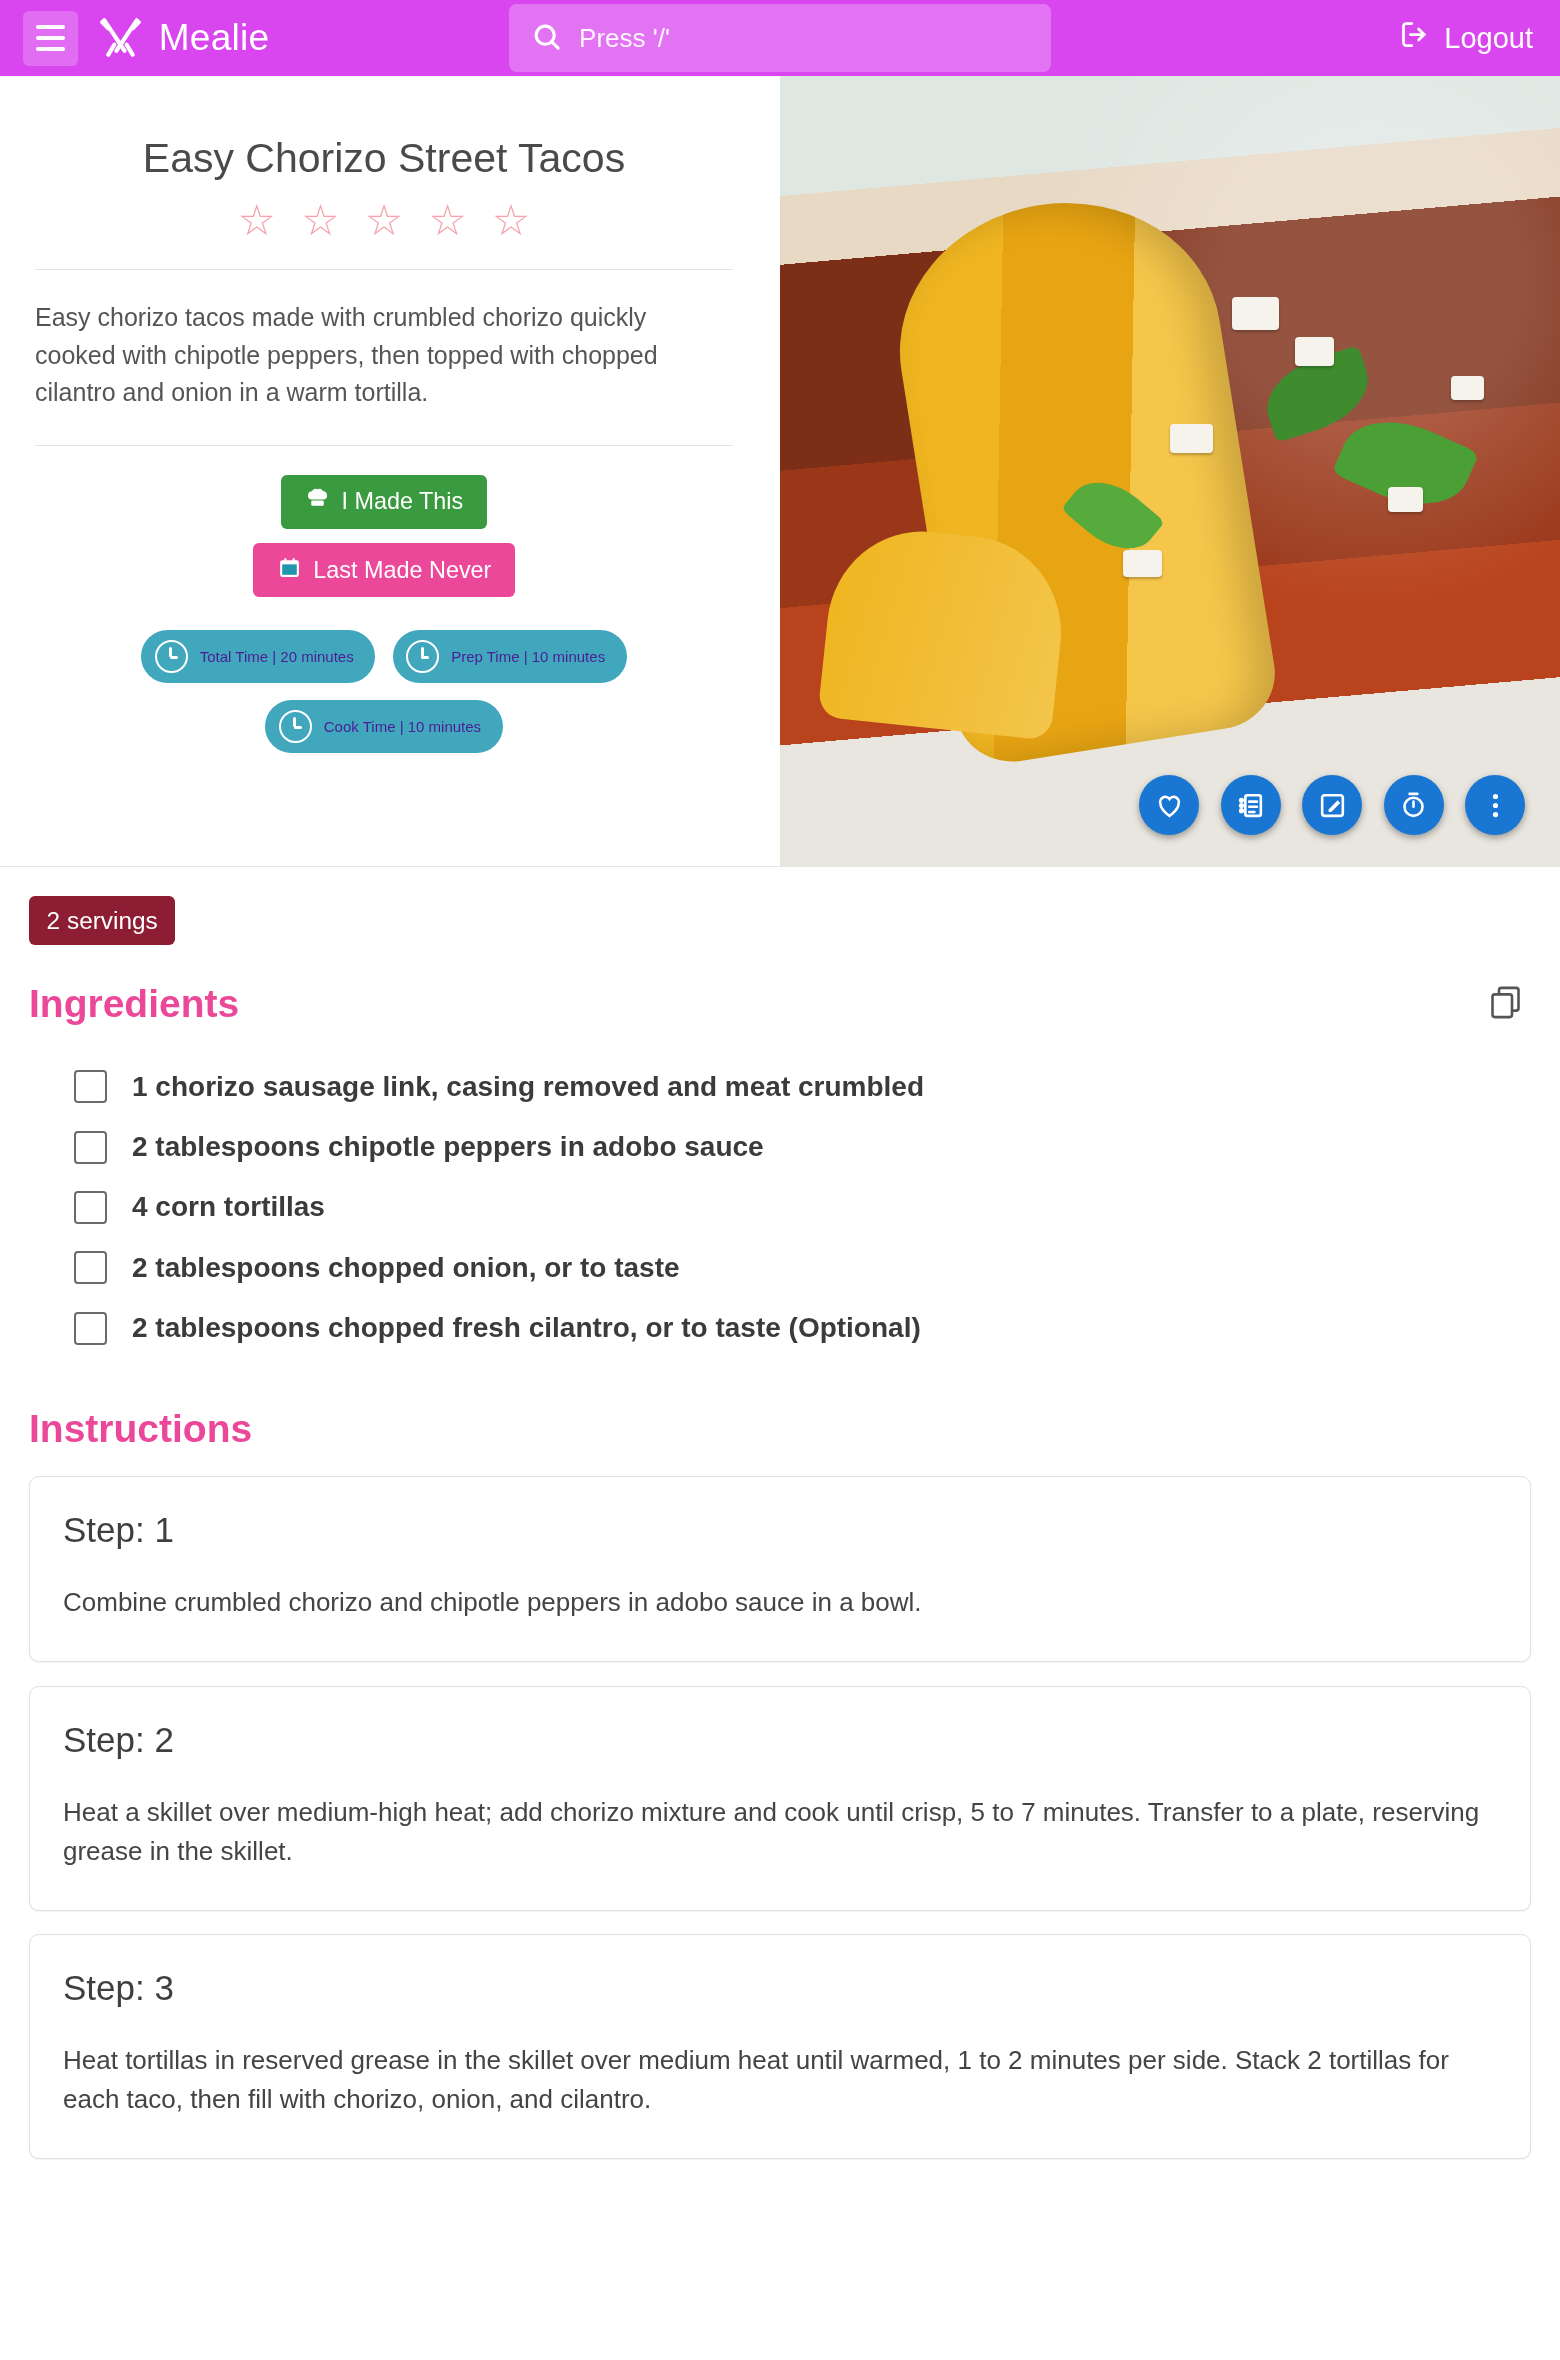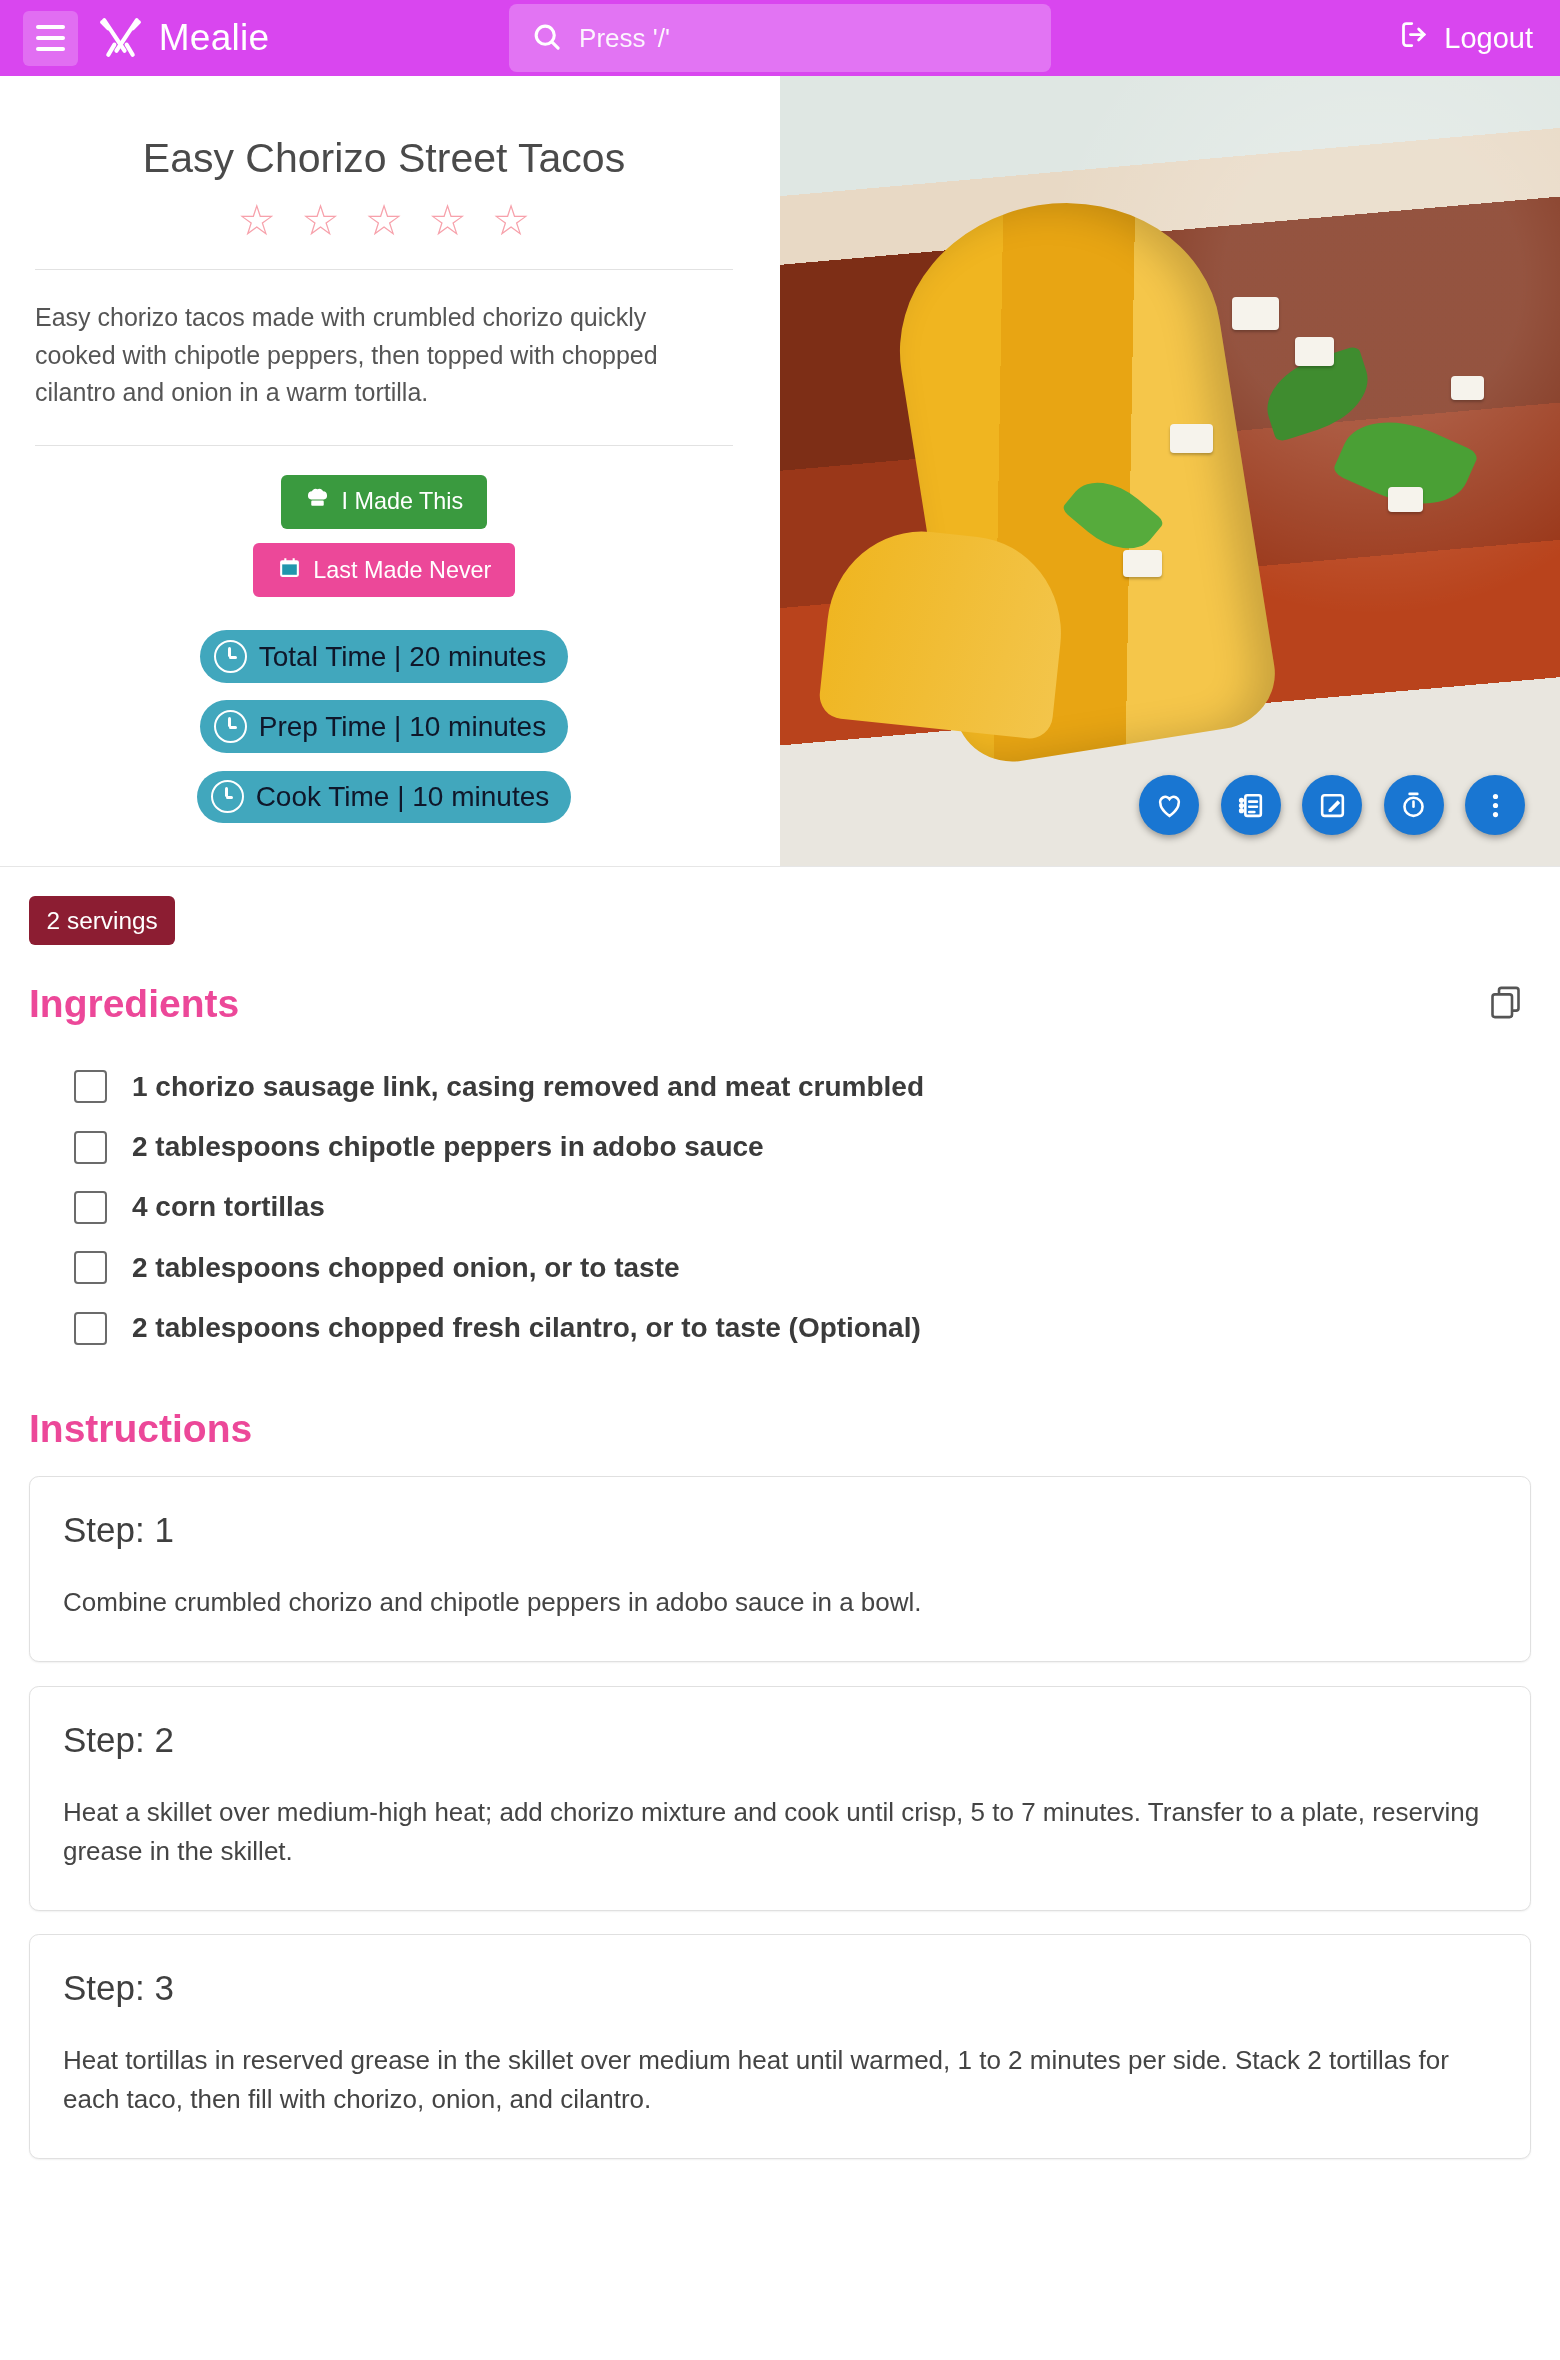--- a/index.html
+++ b/index.html
@@ -104,24 +104,24 @@
     color: #fff; font-size: 23.4px;
     padding: 11.7px 23.4px;
     cursor: pointer;
     font-family: "Liberation Sans", sans-serif;
   }
   .btn-green { background: #3a9a3f; }
   .btn-teal  { background: #ec4899; }
   .chips { display: flex; flex-wrap: wrap; justify-content: center; gap: 17.6px; margin-top: 33px; }
   .chip {
     display: inline-flex; align-items: center; gap: 11.7px;
-    background: #41a7bd; color: #0f172a;
+    background: #41a7bd; color: #4c1d95;
     border-radius: 27px;
     padding: 9.8px 21.5px 9.8px 13.7px;
-    font-size: 28px;
+    font-size: 15px;
     cursor: pointer;
   }
   .chip .clock {
     width: 33px; height: 33px; border-radius: 50%;
     border: 2.9px solid #fff; position: relative; flex: 0 0 auto;
   }
   .chip .clock::before, .chip .clock::after {
     content:""; position:absolute; background:#fff; border-radius:2px;
   }
   .chip .clock::before { width:2.9px; height:9.8px; left:12.2px; top:4.9px; }

